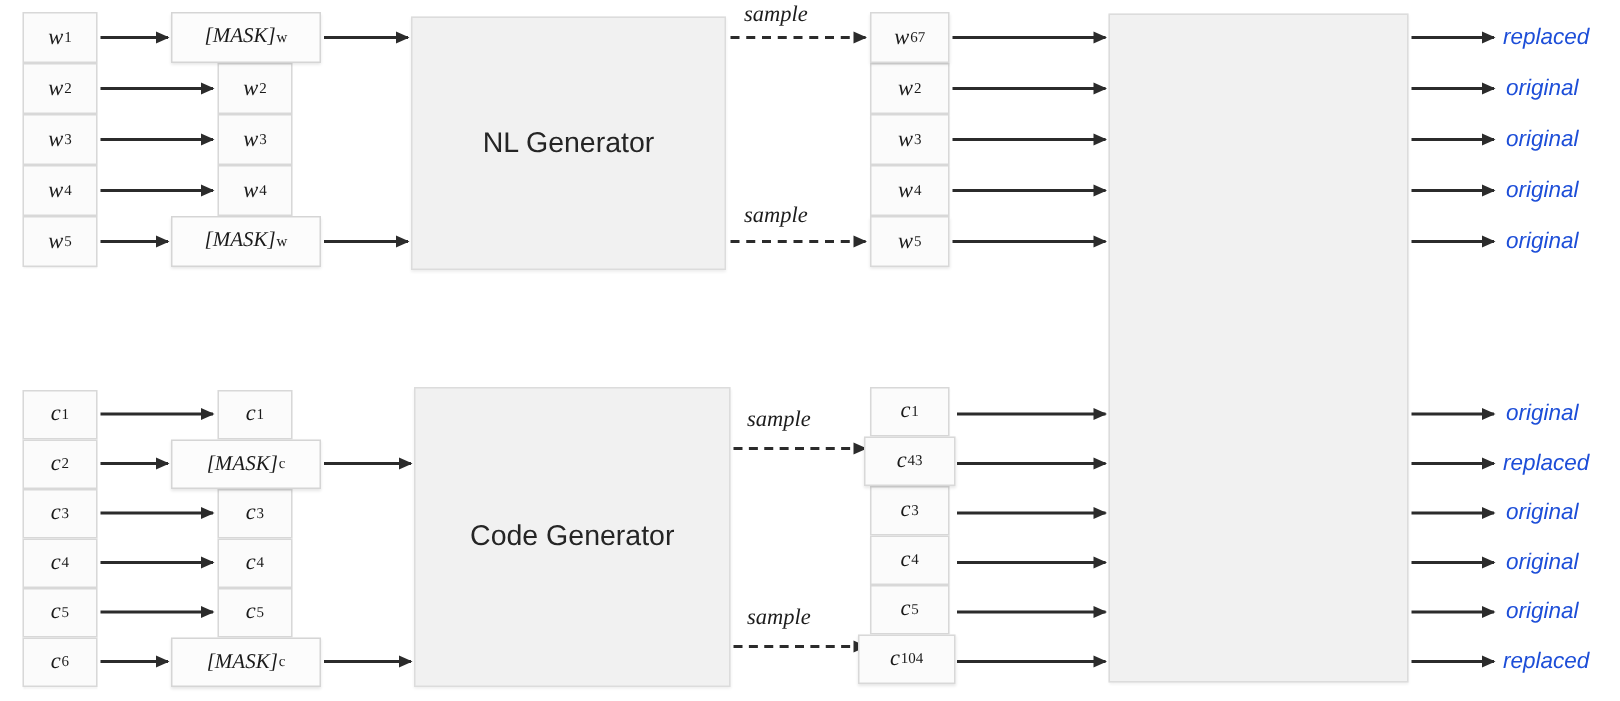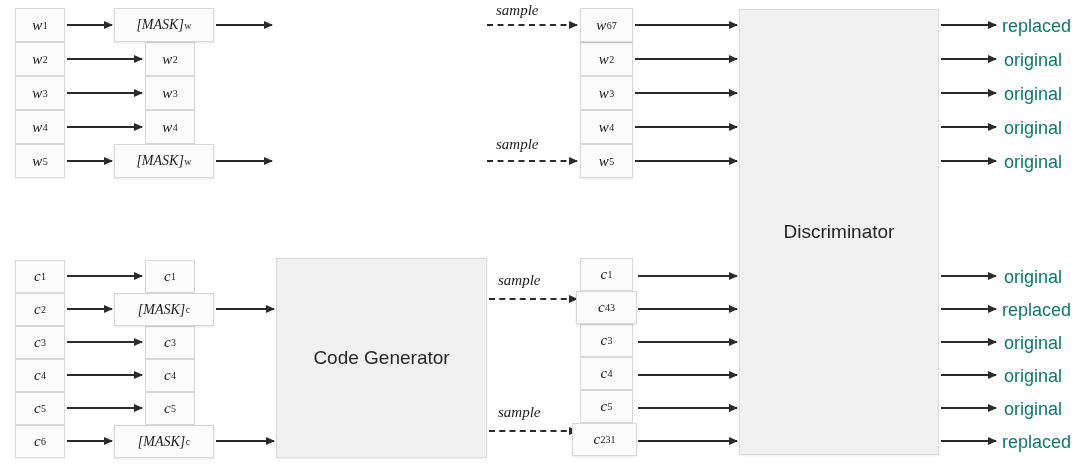--- a/index.html
+++ b/index.html
@@ -66,23 +66,24 @@
 
   .sample-lbl{
     position:absolute;
     font-family:"Liberation Serif", serif;
     font-style:italic;
     font-size:15px;
     color:#1c1c1c;
   }
   .out-lbl{
     position:absolute;
-    font-size:18px;
-    color:#0f766e;
+    font-size:15px;
+    color:#1d4ed8;
     white-space:nowrap;
+    font-style:italic;
   }
 </style>
 </head>
 <body>
 
 <div id="canvas">
 
   <div class="cell" style="left:15px;top:8px;width:50px;height:34px;">
       <i>w</i>
       <sub>1</sub>
@@ -127,20 +128,23 @@
       <sub>4</sub>
     </div>
   <div class="cell mask" style="left:114px;top:144px;width:100px;height:34px;">
       <span class="mk">[MASK]</span>
       <sub>w</sub>
     </div>
 
   <div class="arrow" style="left:216px;top:24px;width:56px;"></div>
   <div class="arrow" style="left:216px;top:160px;width:56px;"></div>
 
+  <div class="module" style="left:274px;top:11px;width:210px;height:169px;">
+    <span>NL Generator</span>
+  </div>
 
   <div class="sample-lbl" style="left:496px;top:2px;">sample</div>
   <div class="arrow dashed" style="left:487px;top:24px;width:90px;"></div>
   <div class="sample-lbl" style="left:496px;top:136px;">sample</div>
   <div class="arrow dashed" style="left:487px;top:160px;width:90px;"></div>
 
   <div class="cell sampled" style="left:580px;top:8px;width:53px;height:34px;">
       <i>w</i>
       <sub>67</sub>
     </div>
@@ -162,21 +166,20 @@
     </div>
 
   <div class="arrow" style="left:635px;top:24px;width:102px;"></div>
   <div class="arrow" style="left:635px;top:58px;width:102px;"></div>
   <div class="arrow" style="left:635px;top:92px;width:102px;"></div>
   <div class="arrow" style="left:635px;top:126px;width:102px;"></div>
   <div class="arrow" style="left:635px;top:160px;width:102px;"></div>
 
   <div class="module" style="left:739px;top:9px;width:200px;height:446px;">
     <div>
-      <div>Discriminator</div>
     </div>
   </div>
 
   <div class="arrow" style="left:941px;top:24px;width:55px;"></div>
   <div class="arrow" style="left:941px;top:58px;width:55px;"></div>
   <div class="arrow" style="left:941px;top:92px;width:55px;"></div>
   <div class="arrow" style="left:941px;top:126px;width:55px;"></div>
   <div class="arrow" style="left:941px;top:160px;width:55px;"></div>
 
   <div class="out-lbl" style="left:1002px;top:16px;">replaced</div>
@@ -269,21 +272,21 @@
   <div class="cell" style="left:580px;top:357px;width:53px;height:33px;">
       <i>c</i>
       <sub>4</sub>
     </div>
   <div class="cell" style="left:580px;top:390px;width:53px;height:33px;">
       <i>c</i>
       <sub>5</sub>
     </div>
   <div class="cell sampled" style="left:572px;top:423px;width:65px;height:33px;">
       <i>c</i>
-      <sub>231</sub>
+      <sub>104</sub>
     </div>
 
   <div class="arrow" style="left:638px;top:275px;width:99px;"></div>
   <div class="arrow" style="left:638px;top:308px;width:99px;"></div>
   <div class="arrow" style="left:638px;top:341px;width:99px;"></div>
   <div class="arrow" style="left:638px;top:374px;width:99px;"></div>
   <div class="arrow" style="left:638px;top:407px;width:99px;"></div>
   <div class="arrow" style="left:638px;top:440px;width:99px;"></div>
 
   <div class="arrow" style="left:941px;top:275px;width:55px;"></div>

